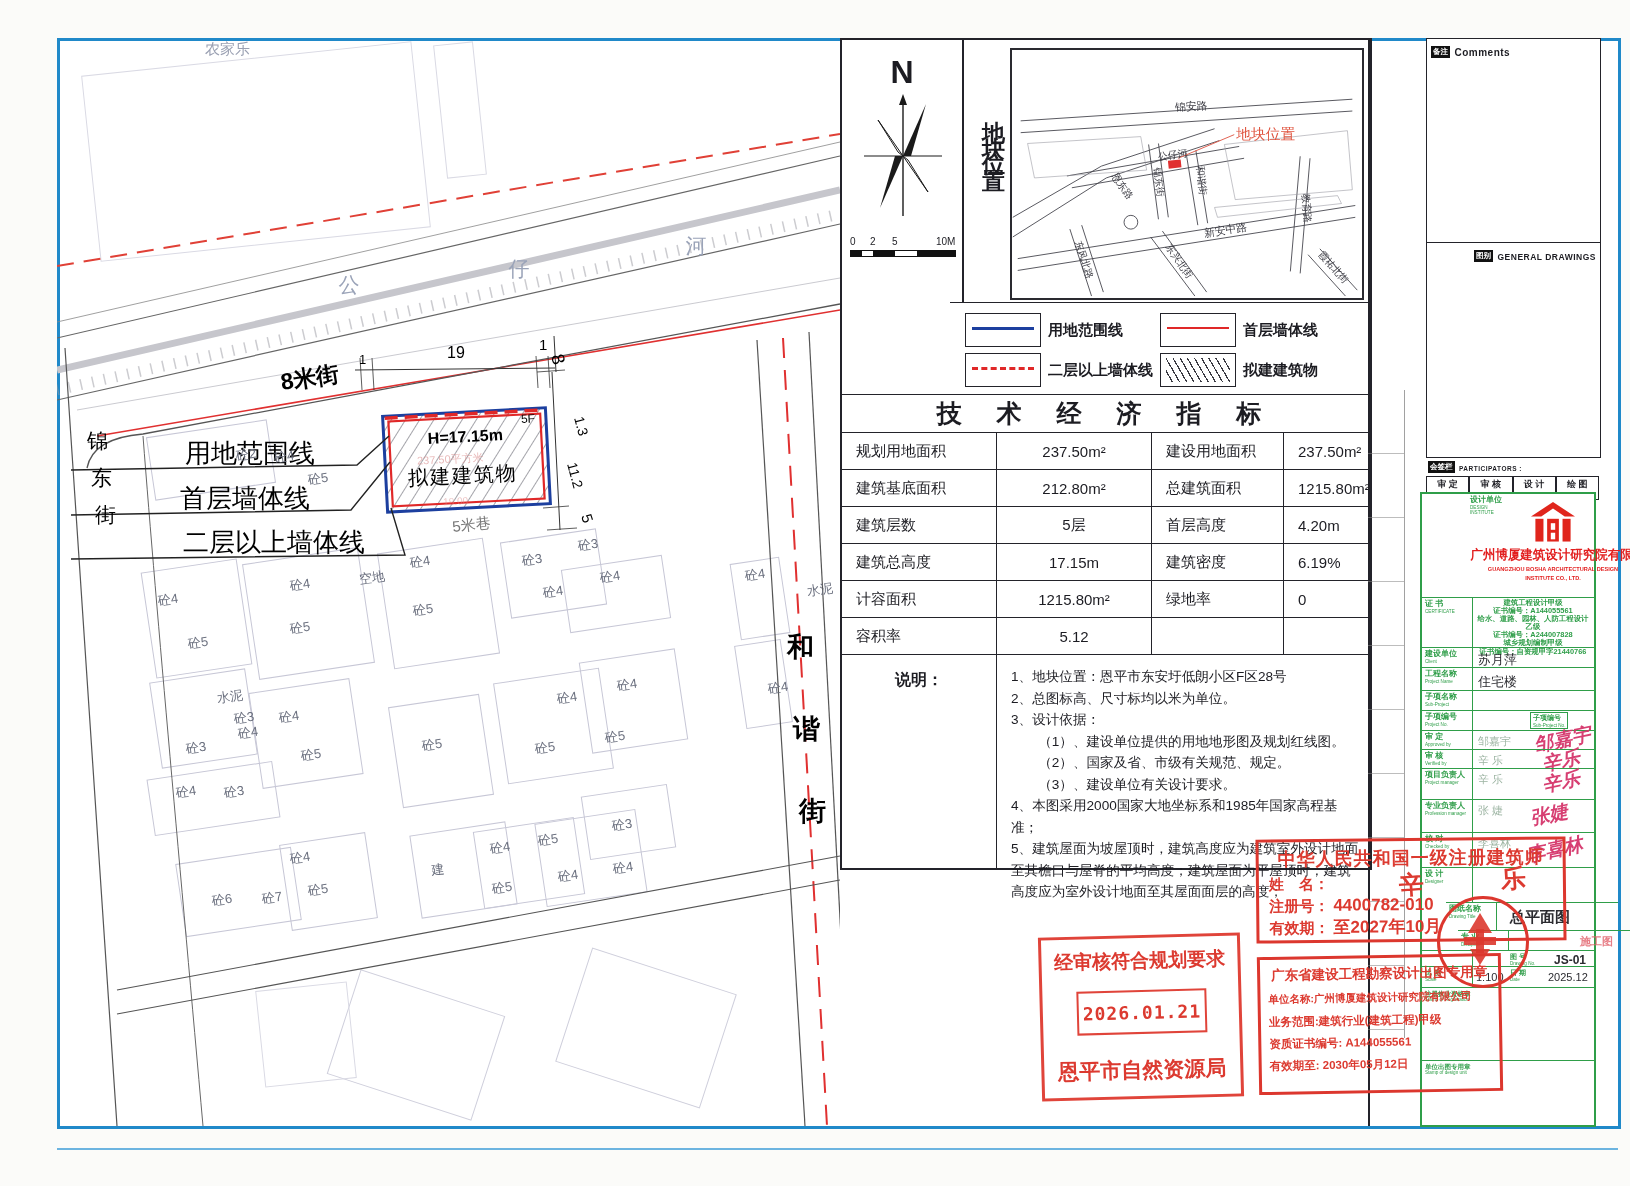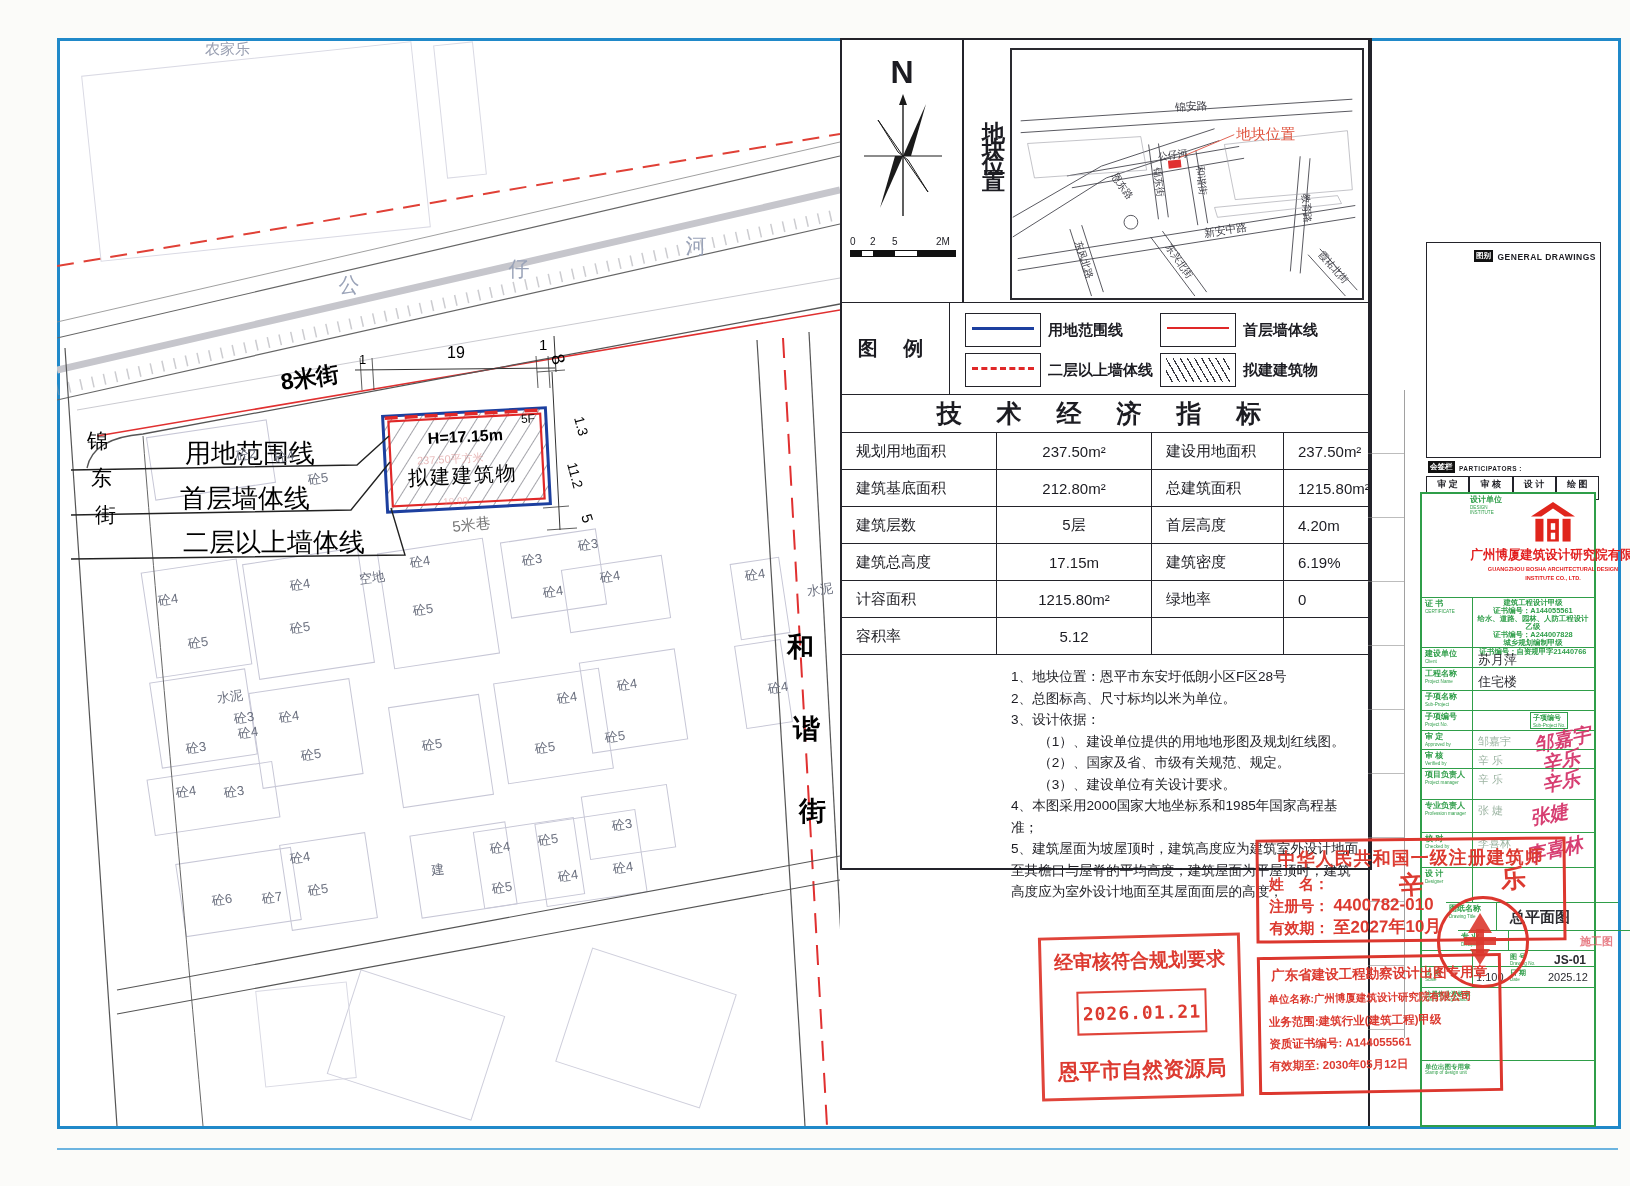--- a/index.html
+++ b/index.html
@@ -255,21 +255,21 @@
         <line x1="6" y1="64" x2="84" y2="64" stroke="#1a1a1a" stroke-width="1.1"></line>
         <polygon points="45,64 68,12 53,64" fill="#1a1a1a"></polygon>
         <polygon points="45,64 22,116 37,64" fill="#1a1a1a"></polygon>
         <polygon points="45,64 20,28 40,60" fill="#fff" stroke="#1a1a1a" stroke-width="1"></polygon>
         <polygon points="45,64 70,100 50,68" fill="#fff" stroke="#1a1a1a" stroke-width="1"></polygon>
       </svg>
       <div style="position:absolute;left:8px;top:196px;width:106px;">
         <span style="position:absolute;left:0;top:0;font-size:10px;">0</span>
         <span style="position:absolute;left:20px;top:0;font-size:10px;">2</span>
         <span style="position:absolute;left:42px;top:0;font-size:10px;">5</span>
-        <span style="position:absolute;left:86px;top:0;font-size:10px;">2M</span>
+        <span style="position:absolute;left:86px;top:0;font-size:10px;">10M</span>
         <div style="position:absolute;left:0;top:14px;width:104px;height:5px;border:1px solid #111;display:flex;">
           <span style="width:11px;background:#111;"></span>
             <span style="width:11px;background:#fff;"></span>
           <span style="width:22px;background:#111;"></span>
             <span style="width:22px;background:#fff;"></span>
           <span style="flex:1;background:#111;"></span>
         </div>
       </div>
     </div>
 
@@ -316,21 +316,20 @@
           <text transform="translate(195,190) rotate(-9)">新安中路</text>
           <text transform="translate(294,146) rotate(85)" font-size="10">教育路</text>
           <text transform="translate(63,195) rotate(72)" font-size="10">东风北路</text>
           <text transform="translate(155,200) rotate(55)" font-size="10">东兴北街</text>
           <text transform="translate(310,208) rotate(48)" font-size="10">霞祐北街</text>
         </g>
         <text x="227" y="90" font-size="15" fill="#e05540">地块位置</text>
       </svg>
     </div>
 
-    <div class="rp legend-title">图 例</div>
     <div class="rp legend-area">
       <div class="lgbox" style="left:15px;top:10px;">
           <div class="ln ln-blue"></div>
         </div>
       <span class="lglabel" style="left:98px;top:18px;">用地范围线</span>
       <div class="lgbox" style="left:210px;top:10px;">
           <div class="ln ln-red"></div>
         </div>
       <span class="lglabel" style="left:293px;top:18px;">首层墙体线</span>
       <div class="lgbox" style="left:15px;top:50px;">
@@ -364,33 +363,38 @@
       <div>计容面积</div>
         <div class="c">1215.80m²</div>
         <div>绿地率</div>
         <div>0</div>
       <div>容积率</div>
         <div class="c">5.12</div>
         <div></div>
         <div></div>
     </div>
 
+    <div class="rp notes-label">说明：</div>
     <div class="rp notes-body"><span>1、地块位置：恩平市东安圩低朗小区F区28号</span>
 <span>2、总图标高、尺寸标均以米为单位。</span>
 <span>3、设计依据：</span>
 <span>　　（1）、建设单位提供的用地地形图及规划红线图。</span>
 <span>　　（2）、国家及省、市级有关规范、规定。</span>
 <span>　　（3）、建设单位有关设计要求。</span>
 <span>4、本图采用2000国家大地坐标系和1985年国家高程基准；</span>
 <span>5、建筑屋面为坡屋顶时，建筑高度应为建筑室外设计地面至其檐口与屋脊的平均高度；建筑屋面为平屋顶时，建筑高度应为室外设计地面至其屋面面层的高度；</span></div>
   </div>
 
   <div class="abs rcol-border"></div>
   <div class="abs mini-cells"></div>
 
+  <div class="abs box" style="left:1426px;top:38px;width:173px;height:204px;">
+    <div style="padding:3px 4px;"><span class="chip">备注</span>
+      <span class="enlbl">Comments</span></div>
+  </div>
   <div class="abs box" style="left:1426px;top:242px;width:173px;height:214px;text-align:right;">
     <div style="padding:3px 4px;"><span class="chip">图别</span>
       <span class="enlbl" style="font-size:8.5px;">GENERAL DRAWINGS</span></div>
   </div>
   <div class="abs" style="left:1426px;top:456px;width:173px;">
     <div style="padding:1px 2px;"><span class="chip">会签栏</span>
       <span class="enlbl" style="font-size:6.5px;">PARTICIPATORS :</span></div>
     <div class="partic-table">
       <div>
           <span class="pt-zh">审 定</span>

